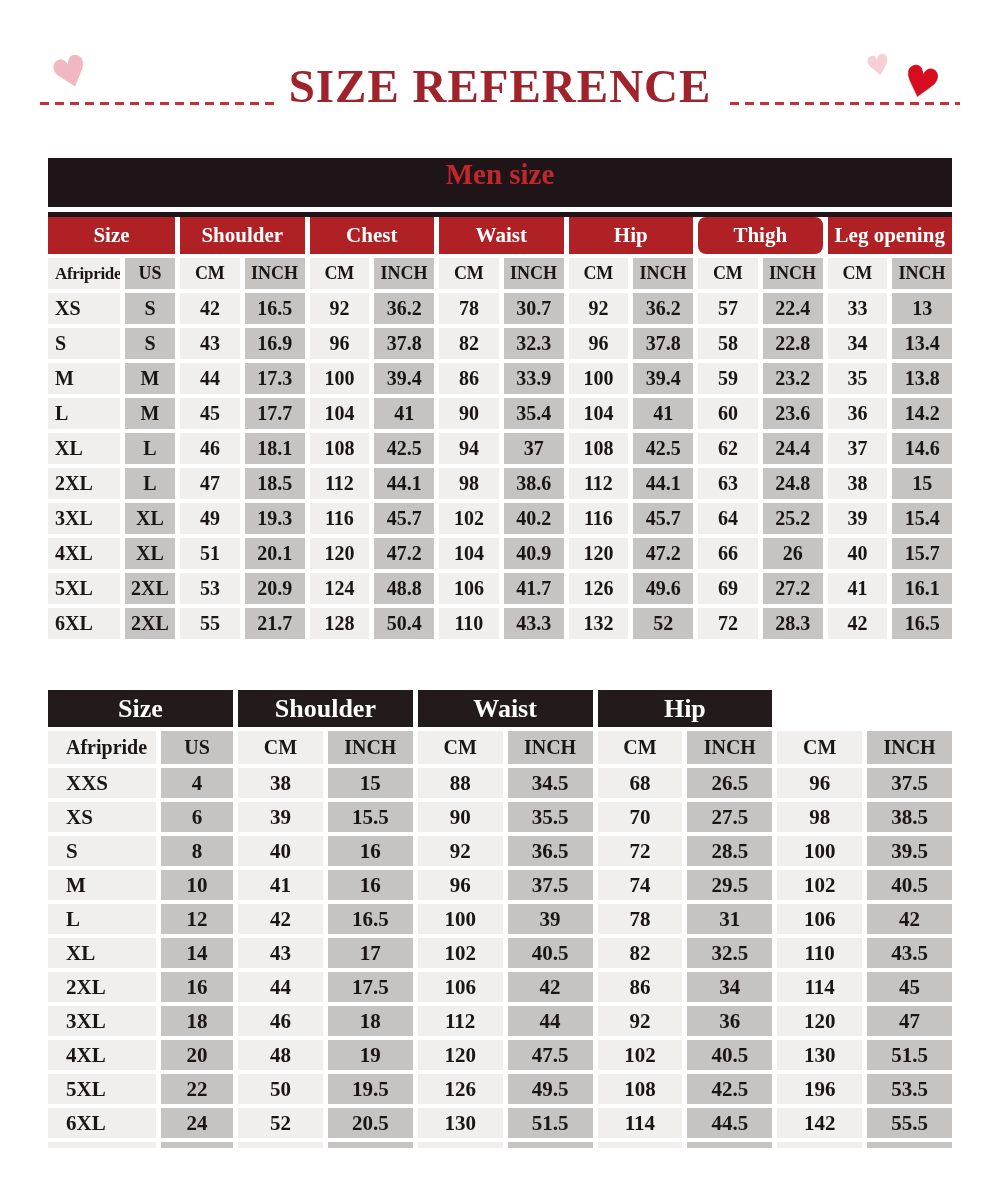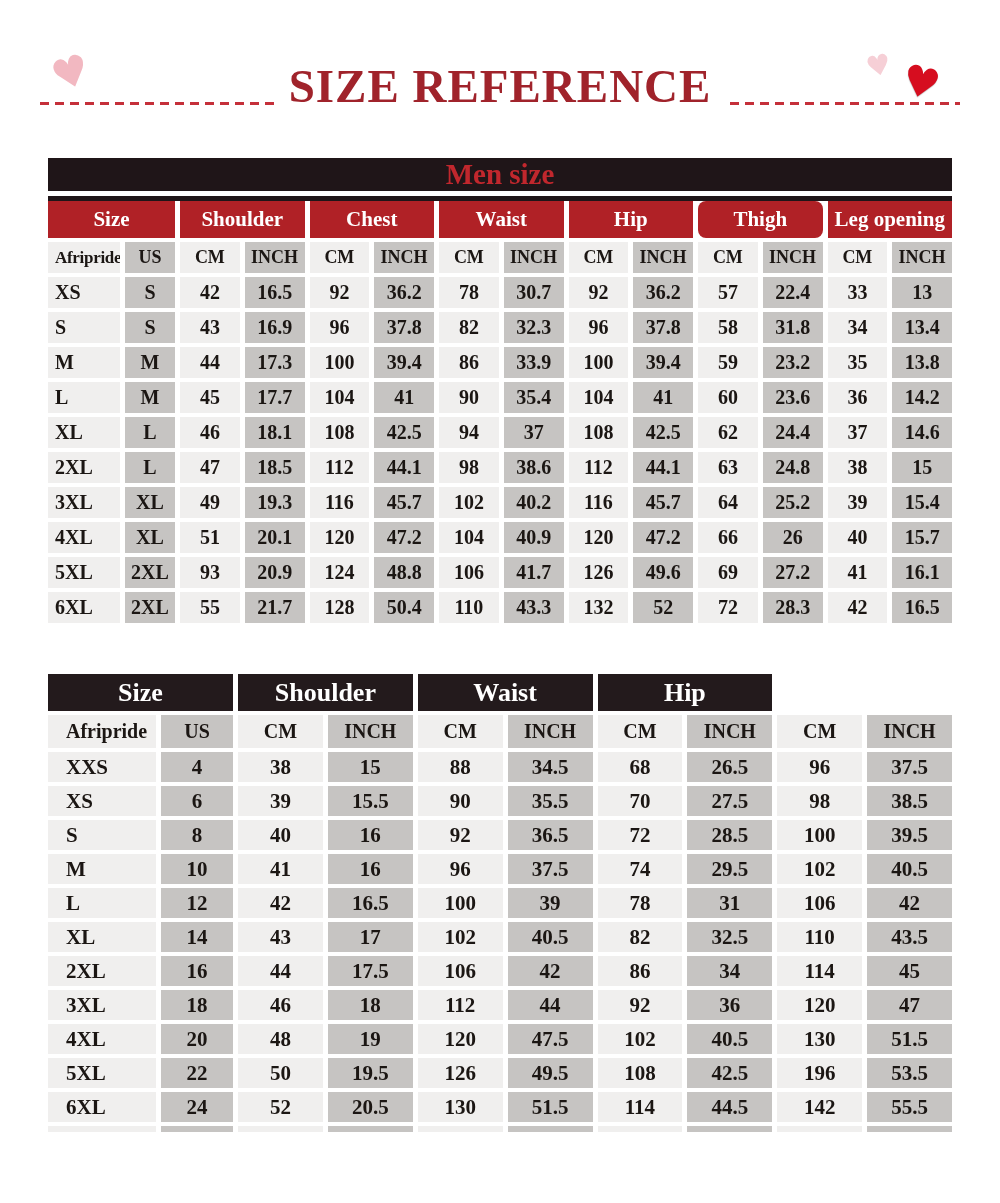--- a/index.html
+++ b/index.html
@@ -47,21 +47,21 @@
   .cell {
     display:flex; align-items:center; justify-content:center;
     font-weight:bold; color:var(--cell-text); white-space:nowrap; overflow:hidden;
   }
   .cell.light { background:var(--light-cell); }
   .cell.dark  { background:var(--dark-cell); }
   .data-row { margin-top:4px; }
 
   
   .men .banner {
-    height:33px; line-height:33px;
+    height:49px; line-height:33px;
     background:var(--banner-black); color:var(--banner-red-text);
     font-size:29px;
   }
   .men .group-row { margin-top:5px; border-top:5px solid var(--banner-black); }
   .men .gcell {
     height:37px; background:var(--header-red); color:#ffffff; font-size:21px;
   }
   .men .subheader { margin-top:4px; }
   .men .subheader .cell { height:31px; font-size:18px; }
   .men .subheader .cell.first { font-size:17px; letter-spacing:-0.3px; }
@@ -151,21 +151,21 @@
           <div class="cell dark">S</div>
           <div class="cell light">43</div>
           <div class="cell dark">16.9</div>
           <div class="cell light">96</div>
           <div class="cell dark">37.8</div>
           <div class="cell light">82</div>
           <div class="cell dark">32.3</div>
           <div class="cell light">96</div>
           <div class="cell dark">37.8</div>
           <div class="cell light">58</div>
-          <div class="cell dark">31.8</div>
+          <div class="cell dark">22.8</div>
           <div class="cell light">34</div>
           <div class="cell dark">13.4</div>
         </div>
         <div class="grid men-grid data-row">
           <div class="cell light first">M</div>
           <div class="cell dark">M</div>
           <div class="cell light">44</div>
           <div class="cell dark">17.3</div>
           <div class="cell light">100</div>
           <div class="cell dark">39.4</div>
@@ -254,21 +254,21 @@
           <div class="cell light">120</div>
           <div class="cell dark">47.2</div>
           <div class="cell light">66</div>
           <div class="cell dark">26</div>
           <div class="cell light">40</div>
           <div class="cell dark">15.7</div>
         </div>
         <div class="grid men-grid data-row">
           <div class="cell light first">5XL</div>
           <div class="cell dark">2XL</div>
-          <div class="cell light">93</div>
+          <div class="cell light">53</div>
           <div class="cell dark">20.9</div>
           <div class="cell light">124</div>
           <div class="cell dark">48.8</div>
           <div class="cell light">106</div>
           <div class="cell dark">41.7</div>
           <div class="cell light">126</div>
           <div class="cell dark">49.6</div>
           <div class="cell light">69</div>
           <div class="cell dark">27.2</div>
           <div class="cell light">41</div>

